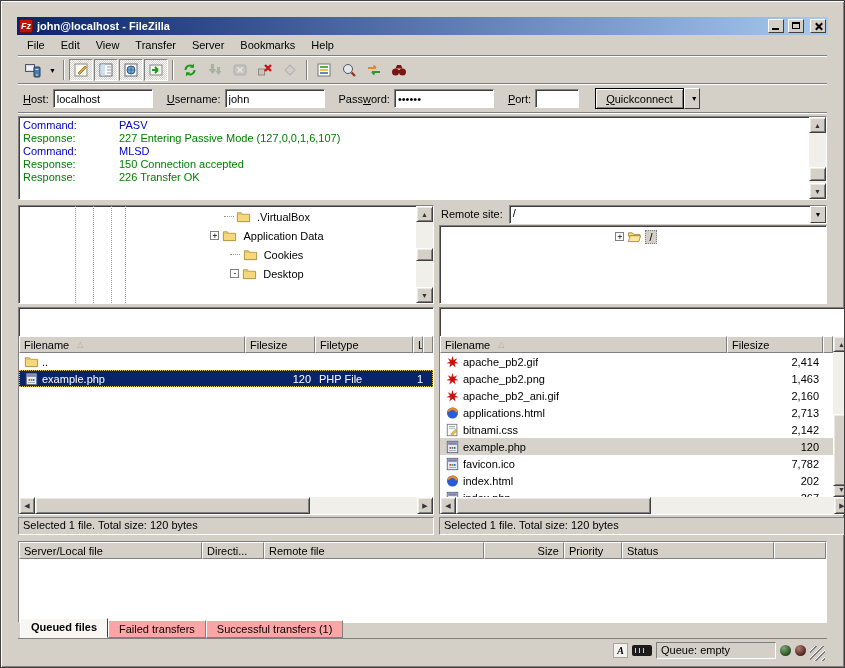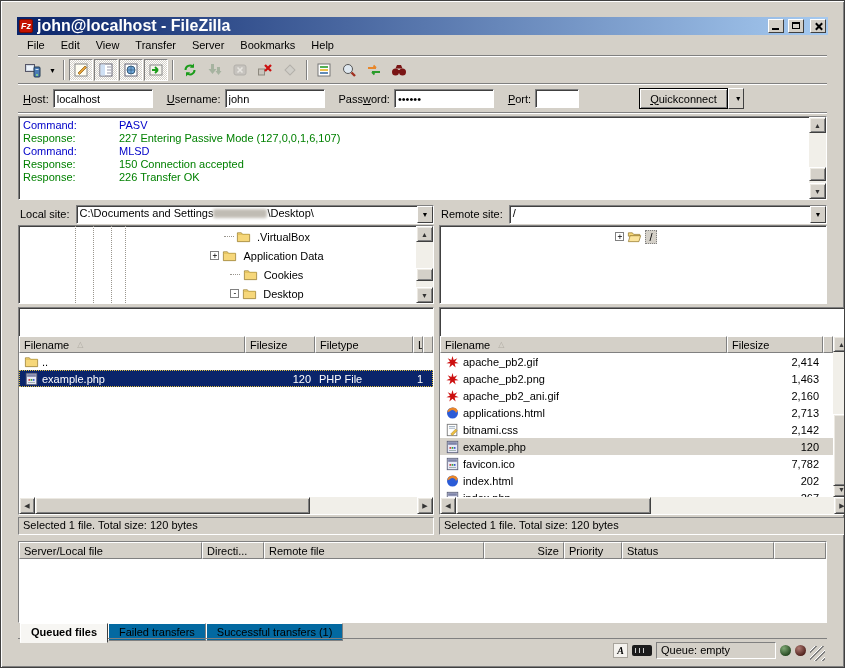--- a/index.html
+++ b/index.html
@@ -9,21 +9,21 @@
     background:#d4d0c8;border:1px solid #404040;padding:16px;
     box-shadow:inset 1px 1px 0 #fff, inset -1px -1px 0 #808080;
     font-family:"Liberation Sans",sans-serif;font-size:11px;color:#000;
     display:flex;flex-direction:column;overflow:hidden;
   }
   
   .titlebar{height:18px;flex:none;display:flex;align-items:center;gap:4px;padding:0 2px;
     background:linear-gradient(to right,#0a246a,#a6caf0);}
   .app-icon{width:14px;height:14px;flex:none;background:#c41200;border:1px solid #7d0b00;border-radius:2px;
     color:#fff;font-weight:bold;font-size:9px;line-height:12px;text-align:center;font-style:italic;}
-  .title-text{color:#fff;font-weight:bold;font-size:16px;flex:1;white-space:nowrap;overflow:hidden;}
+  .title-text{color:#fff;font-weight:bold;font-size:11px;flex:1;white-space:nowrap;overflow:hidden;}
   .winbtn{width:16px;height:14px;flex:none;background:#d4d0c8;border:1px solid;border-color:#fff #404040 #404040 #fff;
     position:relative;display:inline-block;}
   .winbtn.close{margin-left:2px;}
   .g-min{position:absolute;left:3px;bottom:2px;width:7px;height:2px;background:#000;}
   .g-max{position:absolute;left:3px;top:2px;width:8px;height:7px;border:1px solid #000;border-top-width:2px;}
   .g-close::before,.g-close::after{content:"";position:absolute;left:7px;top:2px;width:2px;height:9px;background:#000;}
   .g-close::before{transform:rotate(45deg);}
   .g-close::after{transform:rotate(-45deg);}
   
   .menubar{height:20px;flex:none;display:flex;align-items:center;padding-left:2px;}
@@ -40,21 +40,21 @@
   .tb-btn svg{width:16px;height:16px;display:block;}
   .tb-drop{width:13px;height:22px;display:inline-flex;align-items:center;justify-content:center;font-size:7px;color:#000;}
   .tb-sep{width:2px;height:20px;margin:0 3px;border-left:1px solid #808080;border-right:1px solid #fff;}
   
   .qc{height:27px;flex:none;display:flex;align-items:center;padding-left:6px;}
   .qc-label{margin-right:4px;}
   .qc-input{height:19px;font:11px "Liberation Sans",sans-serif;padding:1px 3px;margin-right:14px;
     border:1px solid;border-color:#808080 #fff #fff #808080;box-shadow:inset 1px 1px 0 #404040;background:#fff;outline:none;}
   .qc-btnwrap{display:inline-flex;margin-left:2px;}
   .qc-btn{height:21px;font:11px "Liberation Sans",sans-serif;background:#d4d0c8;padding:1px 10px;
-    border:1px solid #000;box-shadow:inset 1px 1px 0 #fff, inset -1px -1px 0 #808080;margin-left:44px;}
+    border:1px solid #000;box-shadow:inset 1px 1px 0 #fff, inset -1px -1px 0 #808080;}
   .qc-btn-drop{height:21px;width:16px;font-size:7px;background:#d4d0c8;border:1px solid;border-color:#fff #404040 #404040 #fff;}
   
   .sunken{border:1px solid;border-color:#808080 #fff #fff #808080;box-shadow:inset 1px 1px 0 #404040;background:#fff;}
   .vscroll{width:17px;flex:none;display:flex;flex-direction:column;background:#f1efe9;}
   .hscroll{height:17px;flex:none;display:flex;background:#f1efe9;}
   .sb-btn{width:17px;height:16px;flex:none;background:#d4d0c8;border:1px solid;border-color:#fff #404040 #404040 #fff;
     box-shadow:inset 1px 1px 0 #ece9e2, inset -1px -1px 0 #808080;
     font-size:7px;color:#333;display:flex;align-items:center;justify-content:center;}
   .hscroll .sb-btn{width:16px;height:17px;}
   .sb-track{flex:1;position:relative;}
@@ -121,22 +121,22 @@
   
   .rc0{width:287px;} .rc1{width:96px;}
   .fp-status{height:18px;flex:none;margin-top:2px;background:#d4d0c8;border:1px solid;
     border-color:#808080 #fff #fff #808080;padding:1px 4px;white-space:nowrap;overflow:hidden;}
   
   .queue-panel{height:82px;flex:none;margin:6px 1px 0;display:flex;flex-direction:column;}
   .q-head{height:17px;flex:none;display:flex;border-radius:8px;}
   .qc0{width:183px;} .qc1{width:62px;} .qc2{width:220px;} .qc3{width:80px;justify-content:flex-end;} .qc4{width:58px;} .qc5{width:152px;}
   .q-body{flex:1;background:#fff;}
   
-  .tabs{height:15px;flex:none;display:flex;align-items:flex-start;padding-left:3px;}
-  .tab{height:18px;padding:2px 10px;background:#0369a1;border:1px solid;border-color:#fff #808080 #808080 #fff;
+  .tabs{height:15px;flex:none;display:flex;align-items:flex-end;padding-left:3px;}
+  .tab{height:18px;padding:2px 10px;background:#fca5a5;border:1px solid;border-color:#fff #808080 #808080 #fff;
     white-space:nowrap;}
   .tab.active{height:20px;background:#f7f6f3;font-weight:bold;border-color:#fff #404040 #f7f6f3 #fff;position:relative;z-index:2;}
   .filler{flex:1;border-top:1px solid #808080;box-shadow:inset 0 1px 0 #fff;margin:0 1px;}
   
   .statusbar{height:22px;flex:none;display:flex;align-items:center;padding:0 3px;gap:4px;}
   .sb-spacer{flex:1;}
   .st-ascii{width:15px;height:15px;border:1px solid #a8a49c;background:#f4f2ee;
     font:bold italic 10px "Liberation Serif",serif;text-align:center;line-height:13px;}
   .st-badge{width:20px;height:11px;background:#1c1c1c;border-radius:2px;
     background-image:linear-gradient(to right,transparent 3px,#cfcfcf 3px 4px,transparent 4px 7px,#cfcfcf 7px 8px,transparent 8px 11px,#cfcfcf 11px 12px,transparent 12px);
@@ -325,27 +325,20 @@
         <span class="sb-btn">▲</span>
         <span class="sb-track">
           <span class="sb-thumb" style="top:34px;height:14px"></span>
         </span>
         <span class="sb-btn">▼</span>
       </span>
     </div>
 
   <div class="sites-row">
     <div class="site-panel left">
-      <div class="site-head">
-        <span class="site-label">Local site:</span>
-        <span class="combo">
-          <span class="combo-text"><span>C:\Documents and Settings</span><span class="redacted"></span><span>\Desktop\</span></span>
-          <span class="combo-btn">▼</span>
-        </span>
-      </div>
       <div class="tree-wrap sunken" id="localtree">
           <div class="tree-body">
             <i class="guide" style="left:56px"></i>
             <i class="guide" style="left:74px"></i>
             <i class="guide" style="left:92px"></i>
             <i class="guide" style="left:106px"></i>
             <div class="tree-row indented">
               <span class="slot">
                 <span class="connector"></span>
               </span>

